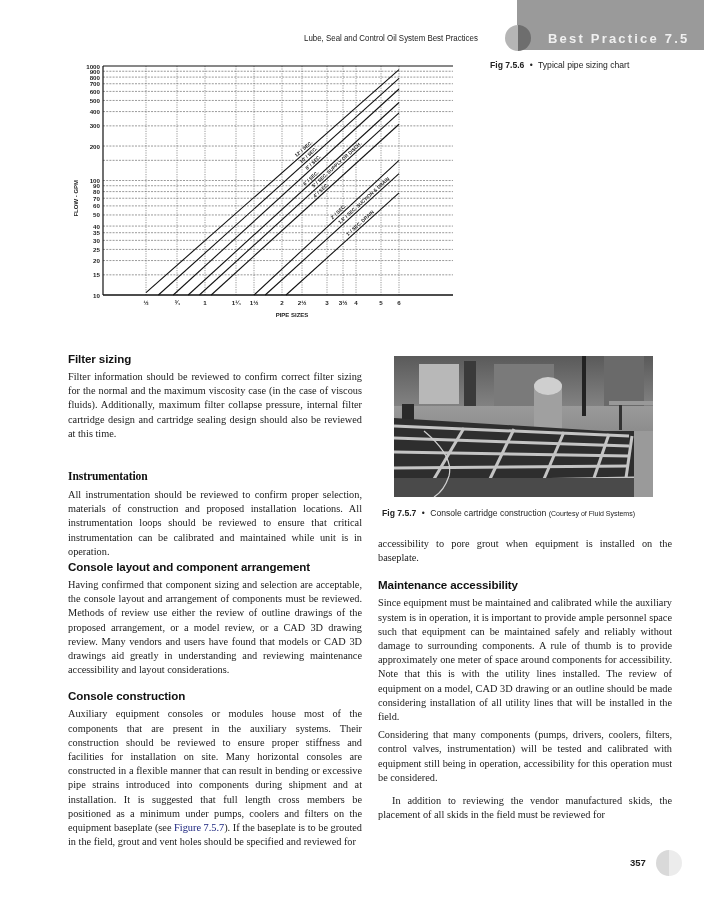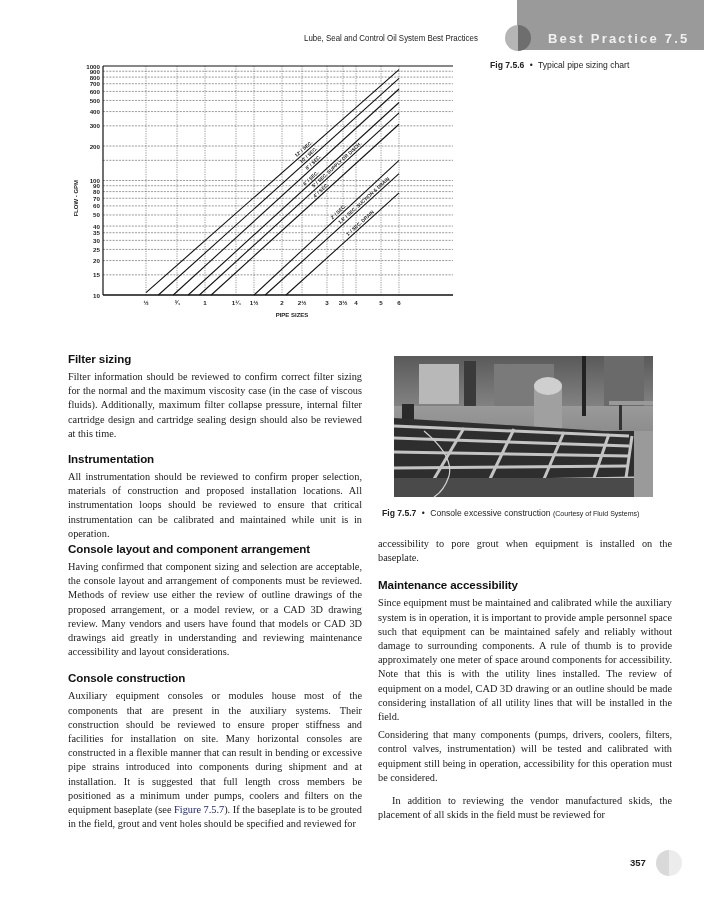--- a/index.html
+++ b/index.html
@@ -183,28 +183,28 @@
     </g>
     <rect x="0" y="122" width="240" height="19" fill="#4a4a4a"></rect>
     <path d="M30,75 Q60,100 55,120 Q50,135 40,141" stroke="#d0d0d0" stroke-width="1.2" fill="none"></path>
     <rect x="240" y="75" width="19" height="66" fill="#9a9a9a"></rect>
   </svg>
 </div>
 
 <div class="figcap" style="left:382px; top:508px;">
   <b>Fig 7.5.7</b>
   <span style="margin:0 3px;">•</span>
-  <span>Console excessive construction</span>
+  <span>Console cartridge construction</span>
   <span class="small">(Courtesy of Fluid Systems)</span>
 </div>
 
 <div class="col" style="left:68px; top:351px;">
   <h3 class="h">Filter sizing</h3>
   <p class="p">Filter information should be reviewed to confirm correct filter sizing for the normal and the maximum viscosity case (in the case of viscous fluids). Additionally, maximum filter collapse pressure, internal filter cartridge design and cartridge sealing design should also be reviewed at this time.</p>
-  <h3 class="h" style="margin-top:10px;">Instrumentation</h3>
+  <h3 class="h" style="margin-top:28px;font-family:Liberation Serif, serif;">Instrumentation</h3>
   <p class="p">All instrumentation should be reviewed to confirm proper se­lection, materials of construction and proposed installation lo­cations. All instrumentation loops should be reviewed to ensure that critical instrumentation can be calibrated and maintained while unit is in operation.</p>
   <h3 class="h" style="">Console layout and component arrangement</h3>
   <p class="p">Having confirmed that component sizing and selection are ac­ceptable, the console layout and arrangement of components must be reviewed. Methods of review use either the review of outline drawings of the proposed arrangement, or a model review, or a CAD 3D drawing review. Many vendors and users have found that models or CAD 3D drawings aid greatly in understanding and reviewing maintenance accessibility and layout considerations.</p>
   <h3 class="h" style="margin-top:11px;">Console construction</h3>
   <p class="p"><span>Auxiliary equipment consoles or modules house most of the components that are present in the auxiliary systems. Their construction should be reviewed to ensure proper stiffness and facilities for installation on site. Many horizontal consoles are constructed in a flexible manner that can result in bending or excessive pipe strains introduced into components during shipment and at installation. It is suggested that full length cross members be positioned as a minimum under pumps, coolers and filters on the equipment baseplate (see </span><span class="link">Figure 7.5.7</span><span>). If the baseplate is to be grouted in the field, grout and vent holes should be specified and reviewed for</span></p>
 </div>
 
 <div class="col" style="left:378px; top:537px;">
   <p class="p" style="margin-top:0;">accessibility to pore grout when equipment is installed on the baseplate.</p>
   <h3 class="h" style="margin-top:12px;">Maintenance accessibility</h3>

